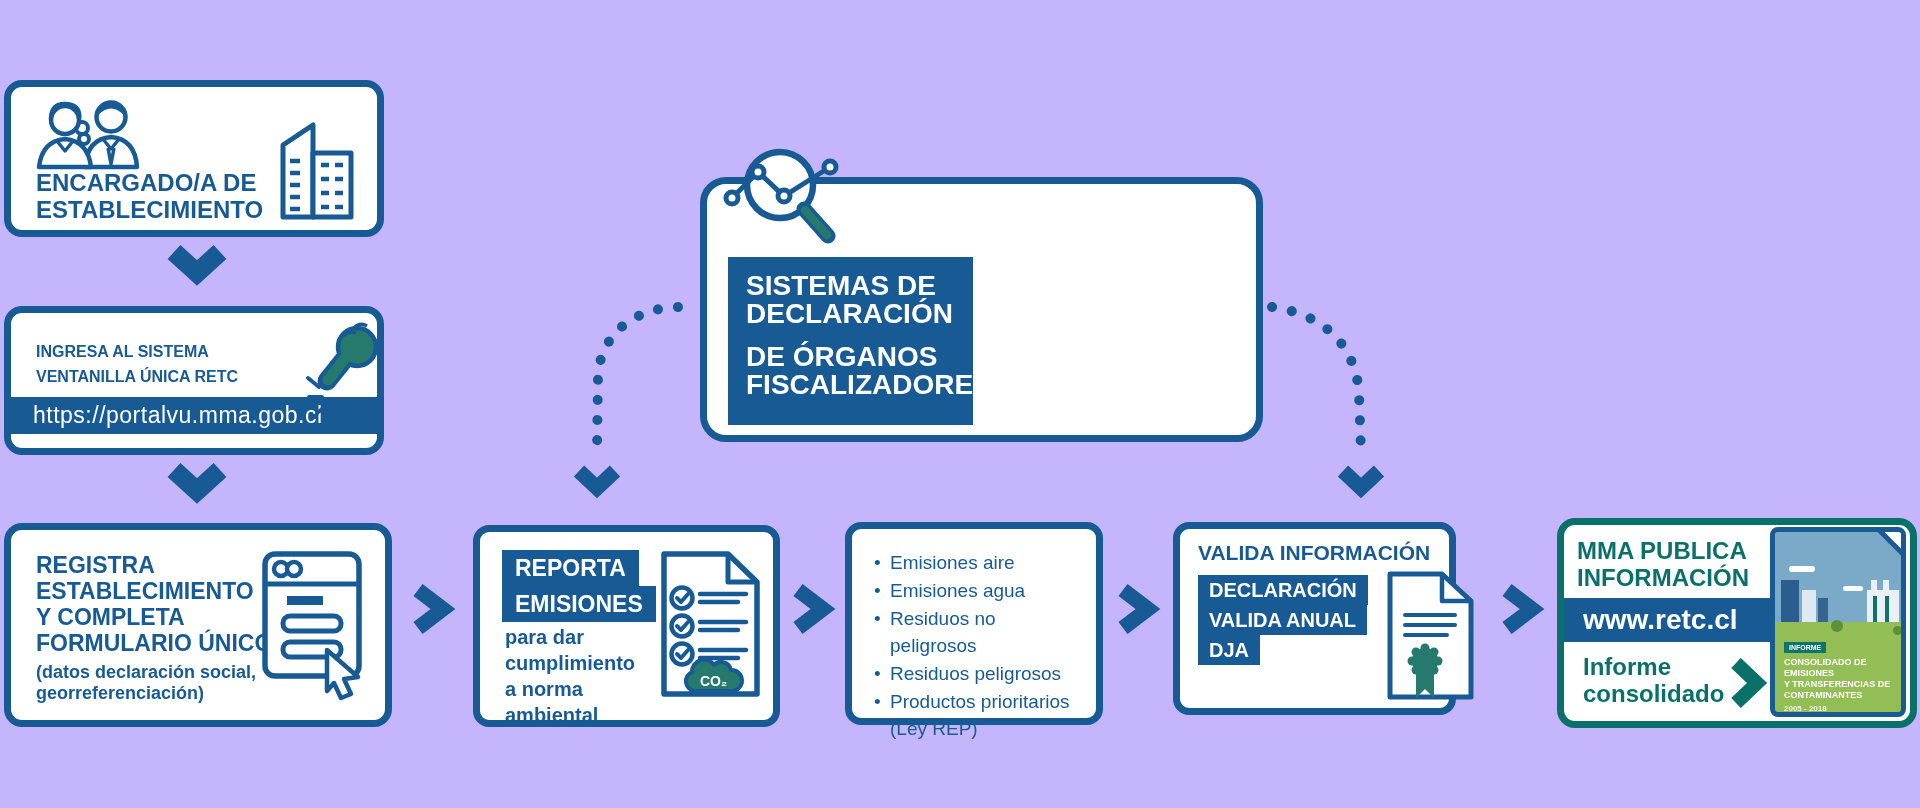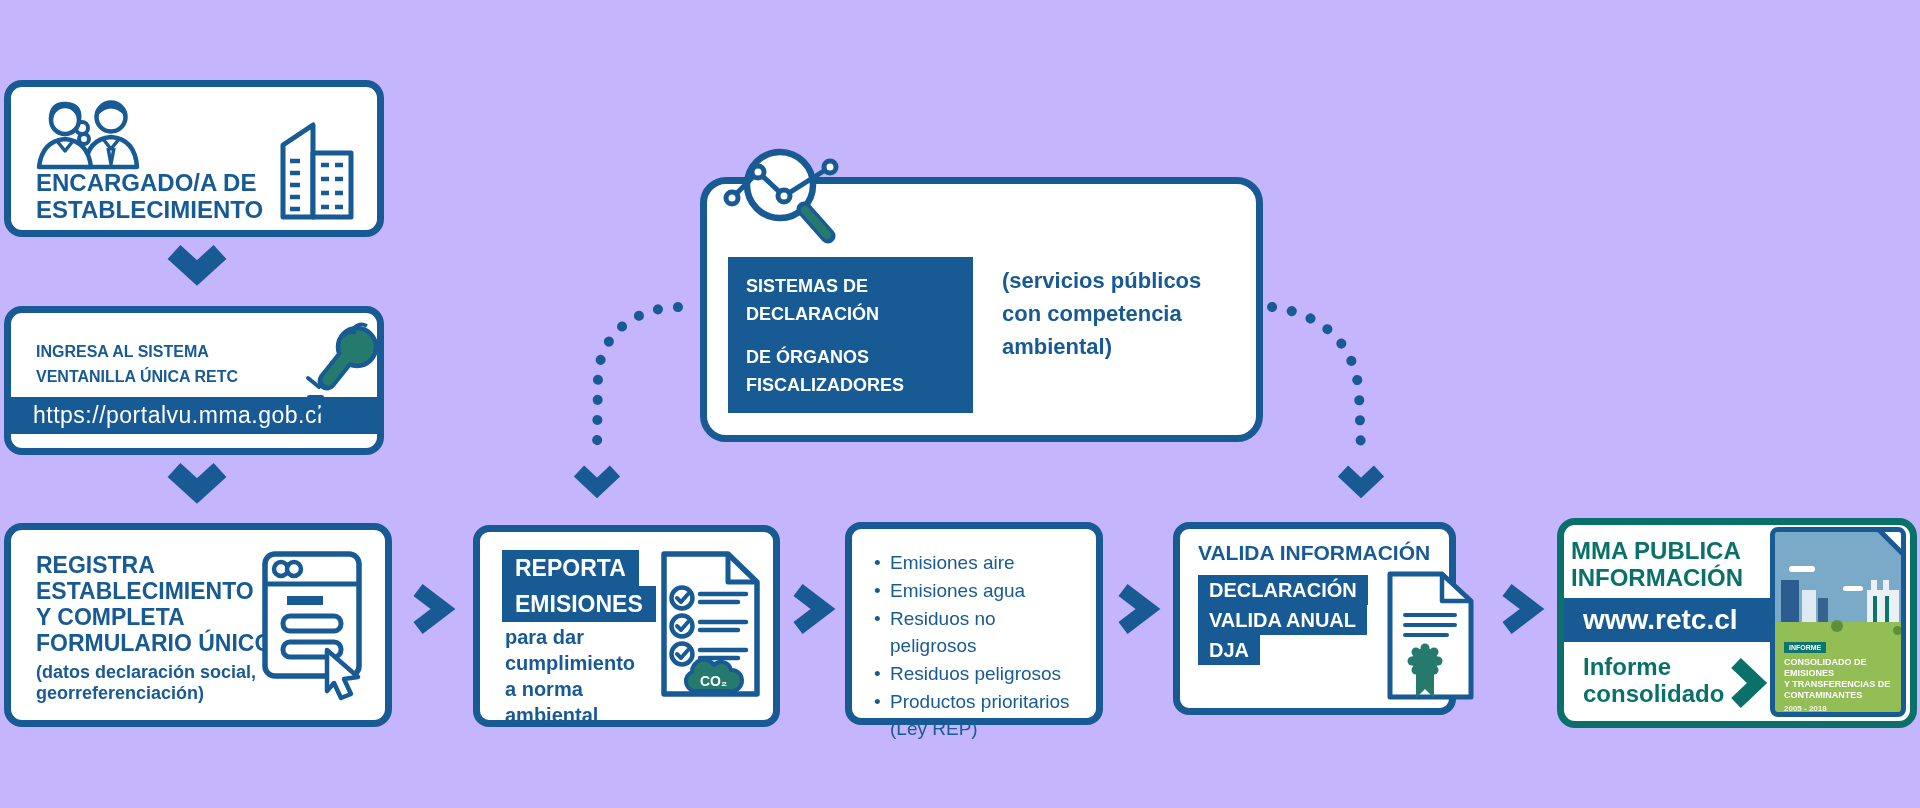--- a/index.html
+++ b/index.html
@@ -20,21 +20,21 @@
   #b2 .banner{left:0;right:0;top:84px;height:37px;background:#185a94;z-index:1;}
   #b2 .banner span{display:block;padding-left:22px;line-height:37px;font-size:23px;font-weight:normal;color:#fff;letter-spacing:.5px;}
   #b2 .hand{left:288px;top:2px;z-index:2;}
   
   #b3{left:4px;top:523px;width:388px;height:204px;}
   #b3 .title{left:25px;top:22px;font-size:23px;line-height:26px;}
   #b3 .note{font-size:18px;line-height:21px;margin-top:6px;}
   
   #topbox{left:700px;top:177px;width:563px;height:265px;border-radius:26px;}
   #topbox .chip{left:21px;top:73px;width:245px;background:#185a94;color:#fff;font-weight:bold;
-                font-size:18px;line-height:28px;padding:15px 0 14px 18px;box-sizing:border-box;}
+                font-size:28px;line-height:28px;padding:15px 0 26px 18px;box-sizing:border-box;}
   #topbox .chip p{margin:0;}
   #topbox .chip p + p{margin-top:15px;}
   #topbox .paren{left:295px;top:80px;font-size:22px;line-height:33px;}
   #magnifier{position:absolute;left:708px;top:136px;}
   
   #b4{left:473px;top:525px;width:307px;height:202px;border-radius:16px;}
   #b4 .chipcol{left:22px;top:18px;}
   #b4 .chipcol span{display:table;background:#185a94;color:#fff;font-weight:bold;font-size:23px;padding:5px 13px 4px 13px;}
   #b4 .sub{left:25px;top:92px;font-size:20px;line-height:26px;}
   
@@ -42,21 +42,21 @@
   #b5 ul{position:absolute;left:20px;top:20px;margin:0;padding:0;list-style:none;width:210px;}
   #b5 li{position:relative;padding-left:18px;font-size:19px;line-height:27px;color:#185a94;font-weight:500;margin-bottom:1px;}
   #b5 li::before{content:"•";position:absolute;left:2px;}
   
   #b6{left:1173px;top:522px;width:283px;height:193px;border-radius:16px;}
   #b6 .title{left:18px;top:12px;font-size:21px;}
   #b6 .chipcol{left:18px;top:46px;}
   #b6 .chipcol span{display:table;background:#185a94;color:#fff;font-weight:bold;font-size:20px;padding:4px 11px 3px 11px;}
   
   #b7{left:1557px;top:518px;width:360px;height:210px;border-color:#0a716a;}
-  #b7 .title{left:7px;top:12px;font-size:24px;line-height:27px;}
+  #b7 .title{left:13px;top:12px;font-size:24px;line-height:27px;}
   #b7 .banner{left:0;top:73px;width:232px;height:44px;background:#185a94;z-index:1;}
   #b7 .banner span{display:block;padding-left:19px;line-height:44px;font-size:28px;font-weight:bold;color:#fff;}
   #b7 .informe{left:19px;top:128px;font-size:24px;line-height:27px;}
   
   #cover{position:absolute;right:4px;top:2px;width:136px;height:190px;border:5px solid #185a94;border-radius:8px;
          box-sizing:border-box;overflow:hidden;background:#93bd55;z-index:3;}
   #cover .sky{position:absolute;left:0;top:0;right:0;height:90px;background:#7ba9c8;}
   #cover .cloud{position:absolute;background:#fff;border-radius:6px;}
   #cover .bld{position:absolute;}
   #cover .tree{position:absolute;background:#5f9038;border-radius:50%;}
@@ -159,25 +159,20 @@
         <rect x="22" y="92" width="58" height="15" rx="7" stroke-width="5"></rect>
         <path d="M66,100 L97,127 L83,129 L90,144 L80,148 L73,133 L66,141 Z" stroke-width="4.5"></path>
       </g>
     </svg>
   </div>
 
   <div class="box" id="topbox">
     <div class="abs chip">
       <p><span>SISTEMAS DE</span><br><span>DECLARACIÓN</span></p>
       <p><span>DE ÓRGANOS</span><br><span>FISCALIZADORES</span></p>
-    </div>
-    <div class="abs blue b paren">
-      <div>(servicios públicos</div>
-      <div>con competencia</div>
-      <div>ambiental)</div>
     </div>
   </div>
   <svg id="magnifier" width="145" height="125" viewBox="0 0 145 125">
     <circle cx="72" cy="49" r="33" fill="#fff" stroke="#185a94" stroke-width="6.5"></circle>
     <path d="M96,73 L120,100" stroke="#185a94" stroke-width="15" stroke-linecap="round"></path>
     <path d="M97,74 L119,99" stroke="#25796d" stroke-width="8.5" stroke-linecap="round"></path>
     <polyline points="24,62 50,36 76,60 122,31" fill="none" stroke="#185a94" stroke-width="5"></polyline>
     <g fill="#fff" stroke="#185a94" stroke-width="5">
       <circle cx="24" cy="62" r="6"></circle>
         <circle cx="50" cy="36" r="6"></circle>

